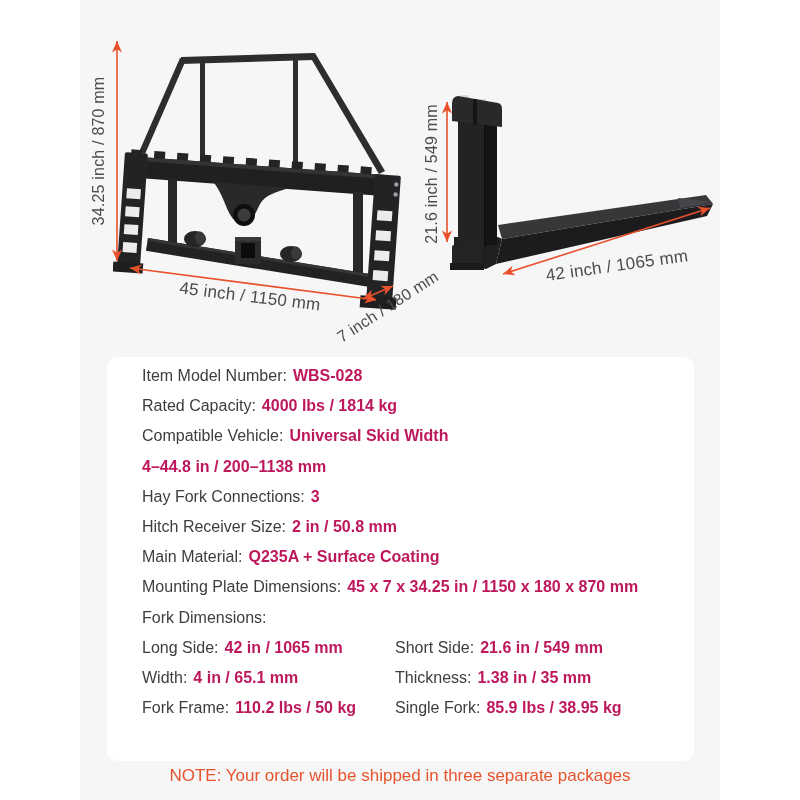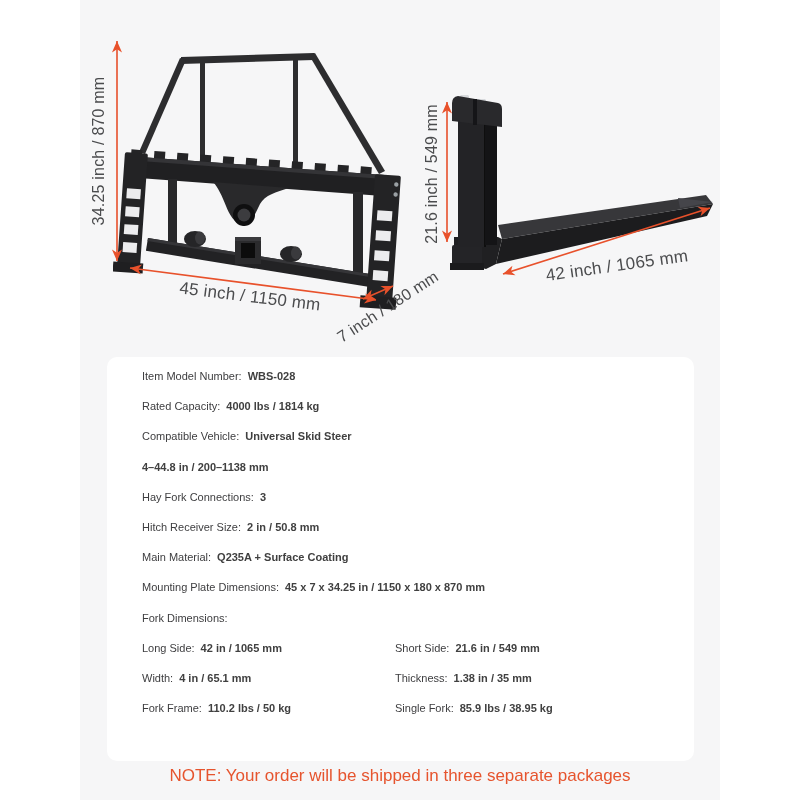--- a/index.html
+++ b/index.html
@@ -18,24 +18,24 @@
     position:absolute;white-space:nowrap;
     color:#4B4C4E;font-size:16px;letter-spacing:.2px;
   }
   .spec-card{
     position:absolute;left:27px;top:357px;width:587px;height:404px;
     background:#FFFFFF;border-radius:10px;
     box-sizing:border-box;padding:4px 0 0 35px;
   }
   .spec-row{
     height:30.2px;display:flex;align-items:center;
-    font-size:11px;color:#3D3D3F;white-space:nowrap;
+    font-size:16px;color:#3D3D3F;white-space:nowrap;
   }
   .spec-row .lbl{margin-right:6px;}
-  .spec-row .val{color:#404040;font-weight:700;}
+  .spec-row .val{color:#be185d;font-weight:700;}
   .pair-col1{width:253px;display:flex;align-items:center;}
   .note{
     position:absolute;left:0;top:766px;width:640px;text-align:center;
     color:#E6542E;font-weight:400;font-size:17px;
   }
 </style>
 </head>
 <body>
 
 <div class="stage">
@@ -161,21 +161,21 @@
     <div class="spec-row">
       <span class="lbl">Item Model Number:</span>
       <span class="val">WBS-028</span>
     </div>
     <div class="spec-row">
       <span class="lbl">Rated Capacity:</span>
       <span class="val">4000 lbs / 1814 kg</span>
     </div>
     <div class="spec-row">
       <span class="lbl">Compatible Vehicle:</span>
-      <span class="val">Universal Skid Steer</span>
+      <span class="val">Universal Skid Width</span>
     </div>
     <div class="spec-row">
       <span class="val">4–44.8 in / 200–1138 mm</span>
     </div>
     <div class="spec-row">
       <span class="lbl">Hay Fork Connections:</span>
       <span class="val">3</span>
     </div>
     <div class="spec-row">
       <span class="lbl">Hitch Receiver Size:</span>

